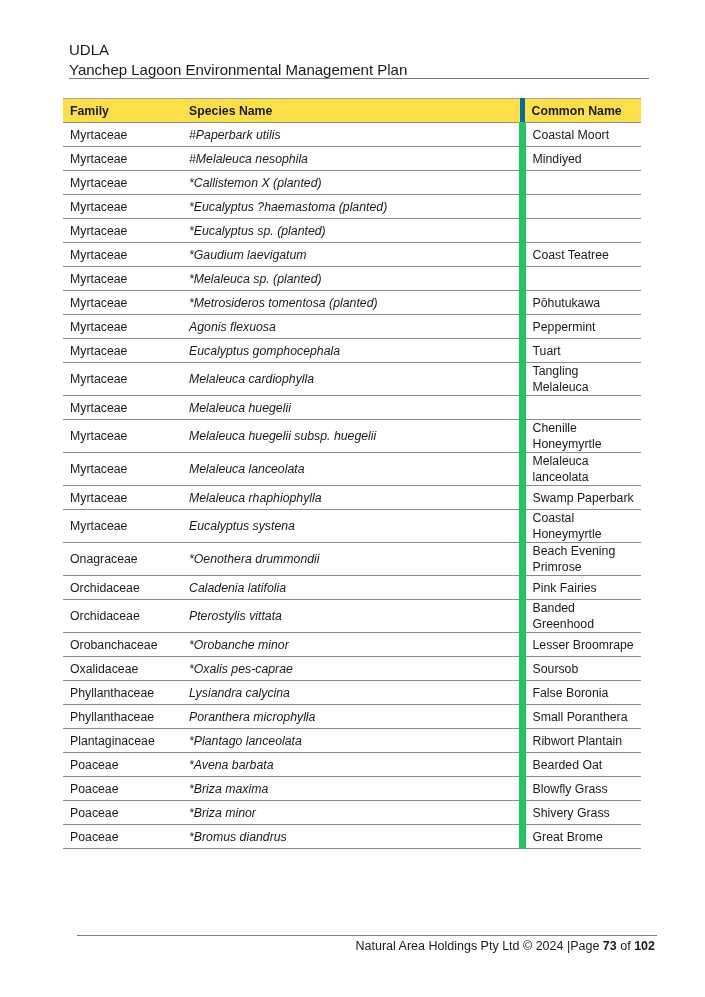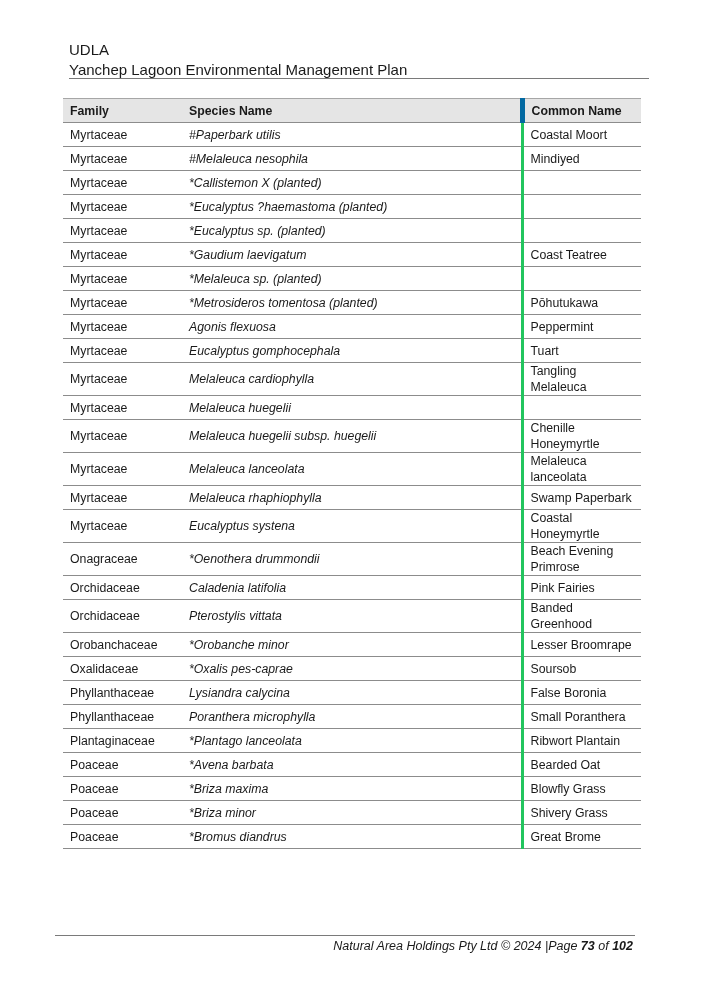--- a/index.html
+++ b/index.html
@@ -17,33 +17,33 @@
   }
   table.species {
     position: absolute; left: 63px; top: 98px; width: 578px;
     border-collapse: collapse; table-layout: fixed;
     font-size: 12.3px;
   }
   table.species col.c1 { width: 119px; }
   table.species col.c2 { width: 340px; }
   table.species col.c3 { width: 119px; }
   table.species th {
-    background: #e5e5e5; text-align: left; font-weight: bold;
+    background: #fde047; text-align: left; font-weight: bold;
     height: 23px; padding: 0 7px; border-top: 1px solid #a6a6a6; border-bottom: 1px solid #8c8c8c;
   }
   table.species td {
     padding: 0 7px; height: 23px; line-height: 16px;
     border-bottom: 1px solid #8c8c8c; vertical-align: middle;
   }
   table.species tr.two td { height: 31px; }
   table.species td.sp { font-style: italic; }
-  table.species td.cm { border-left: 3px solid #22c55e; }
+  table.species td.cm { border-left: 7px solid #22c55e; }
   table.species th.cm { border-left: 5px solid #0369a1; }
   .page-footer {
-    position: absolute; left: 55px; top: 935px; width: 580px; font-style: italic;
+    position: absolute; left: 77px; top: 935px; width: 580px;
   }
   .page-footer .rule { width: 580px; height: 1px; background: #7a7a7a; }
   .page-footer .text {
     text-align: right; font-size: 12.5px; margin-top: 3px; padding-right: 2px;
   }
   .page-footer b { font-weight: bold; }
 </style>
 </head>
 <body>
 

